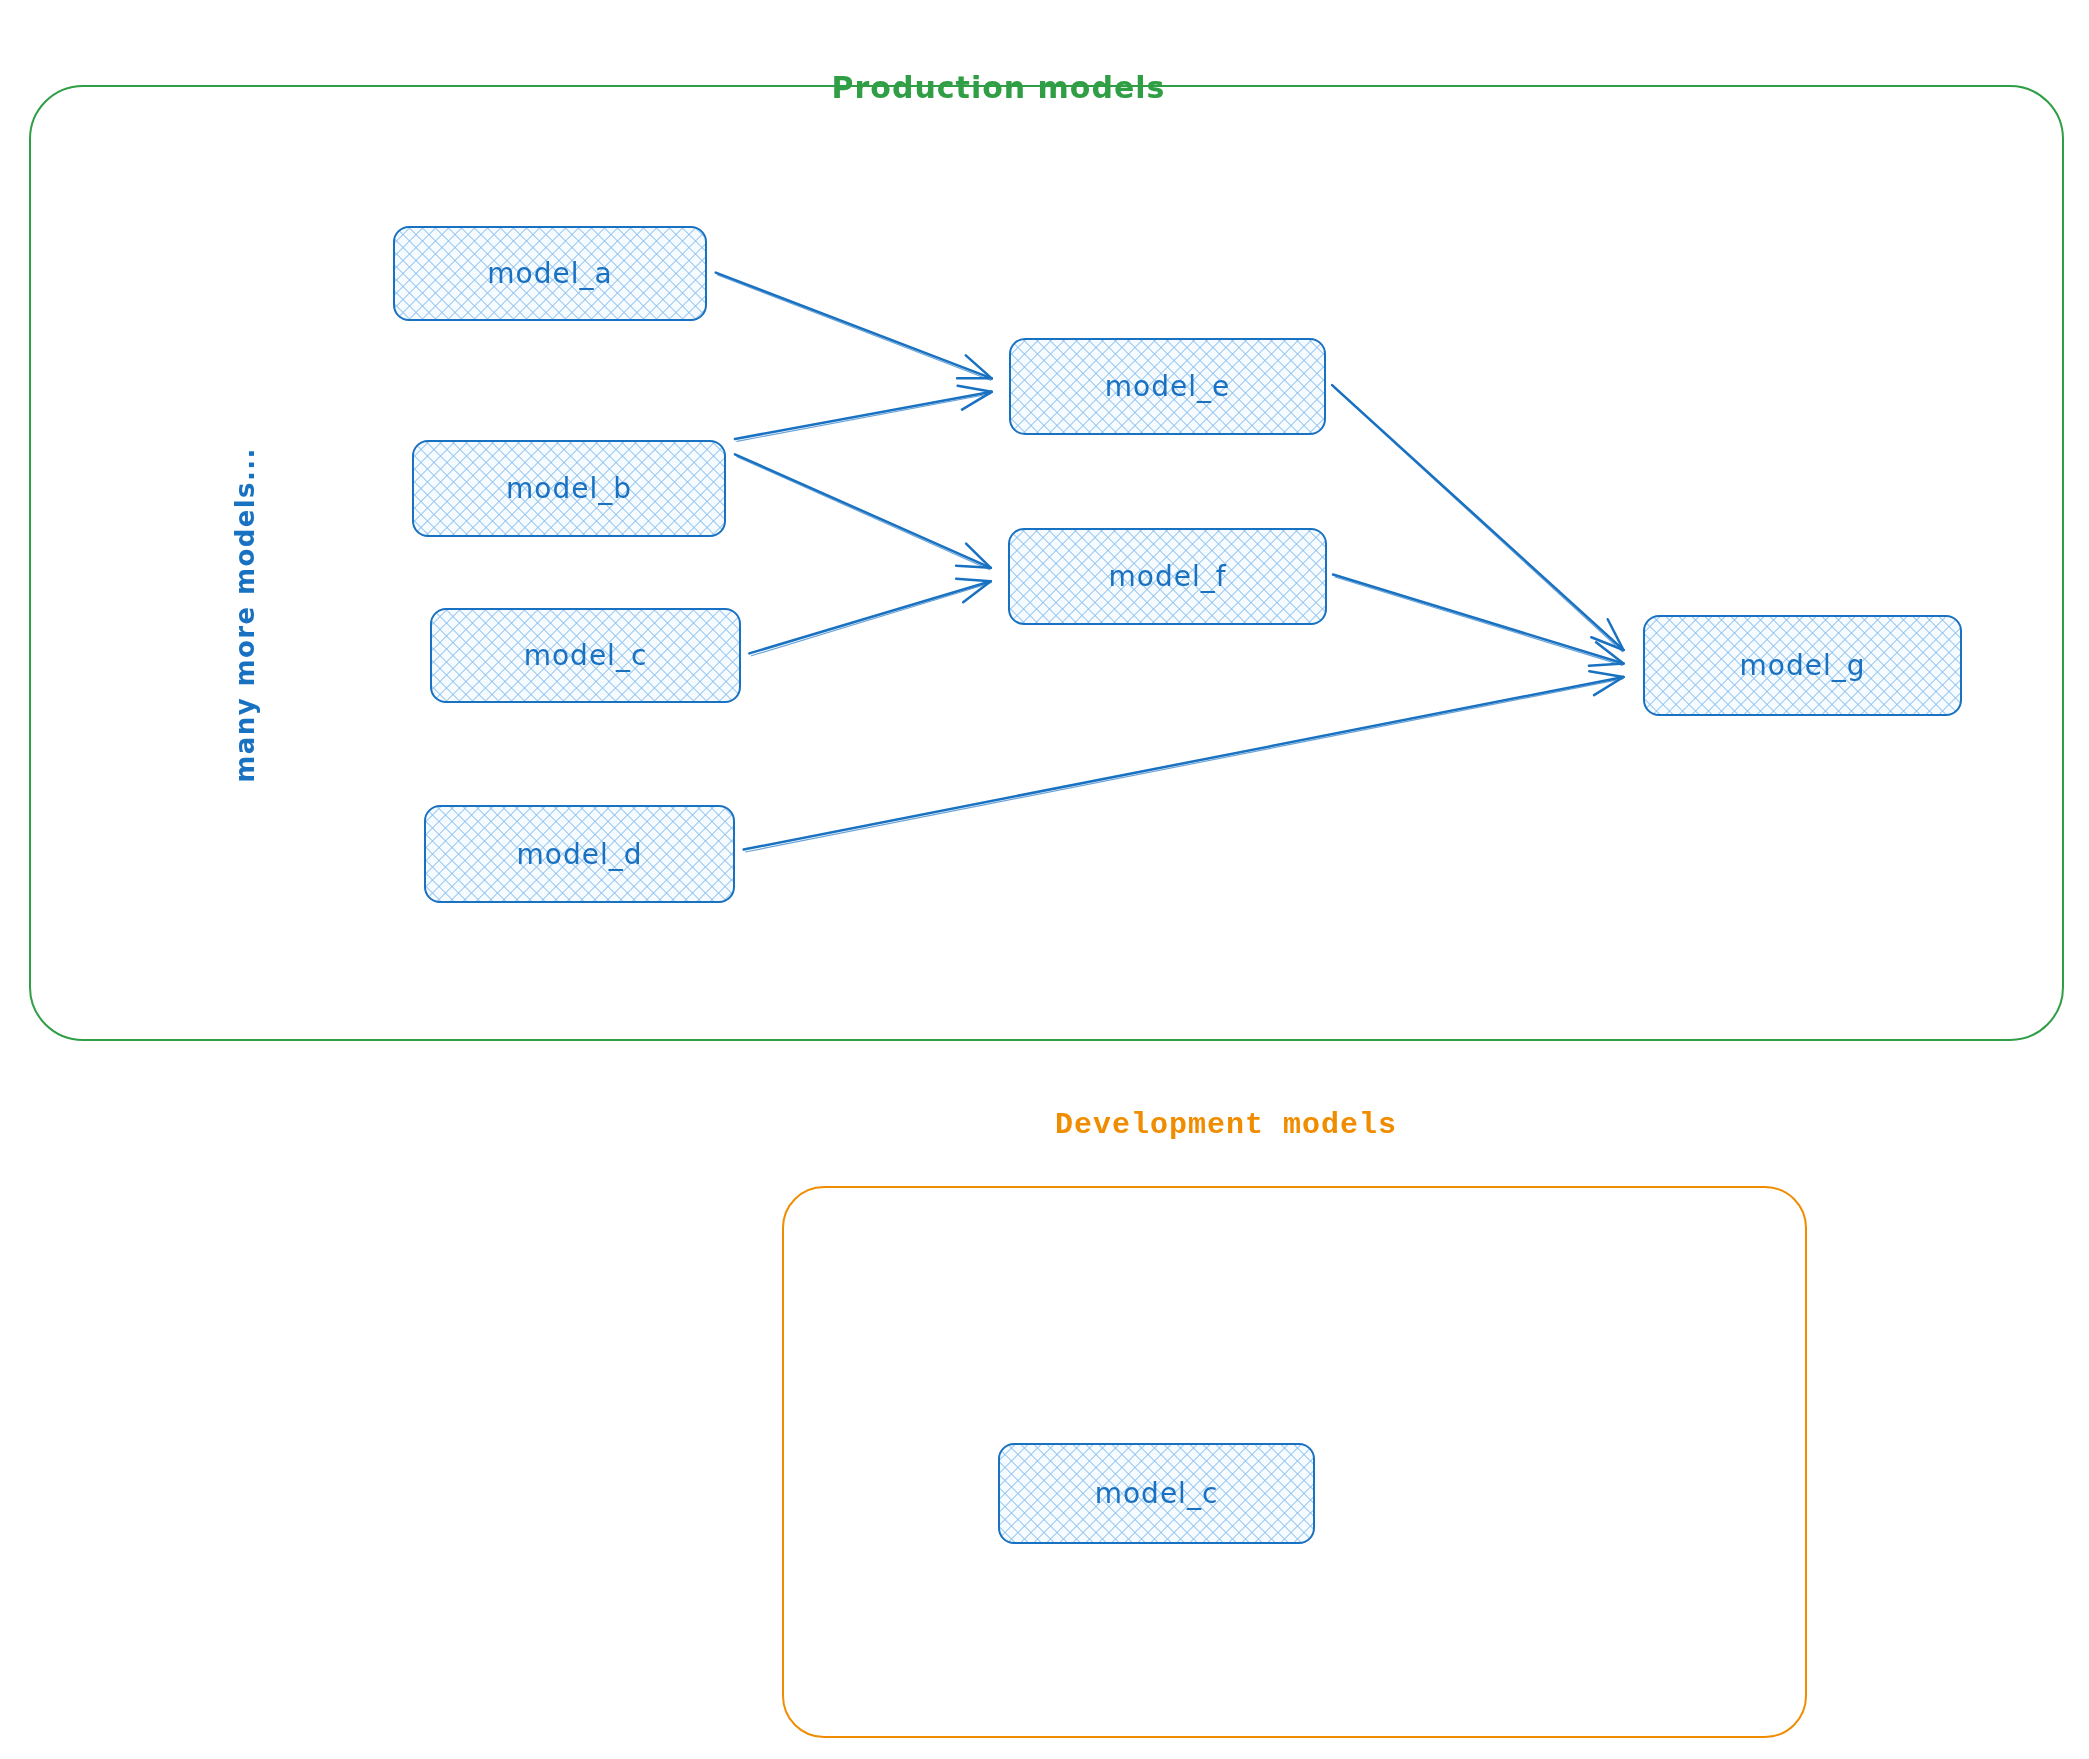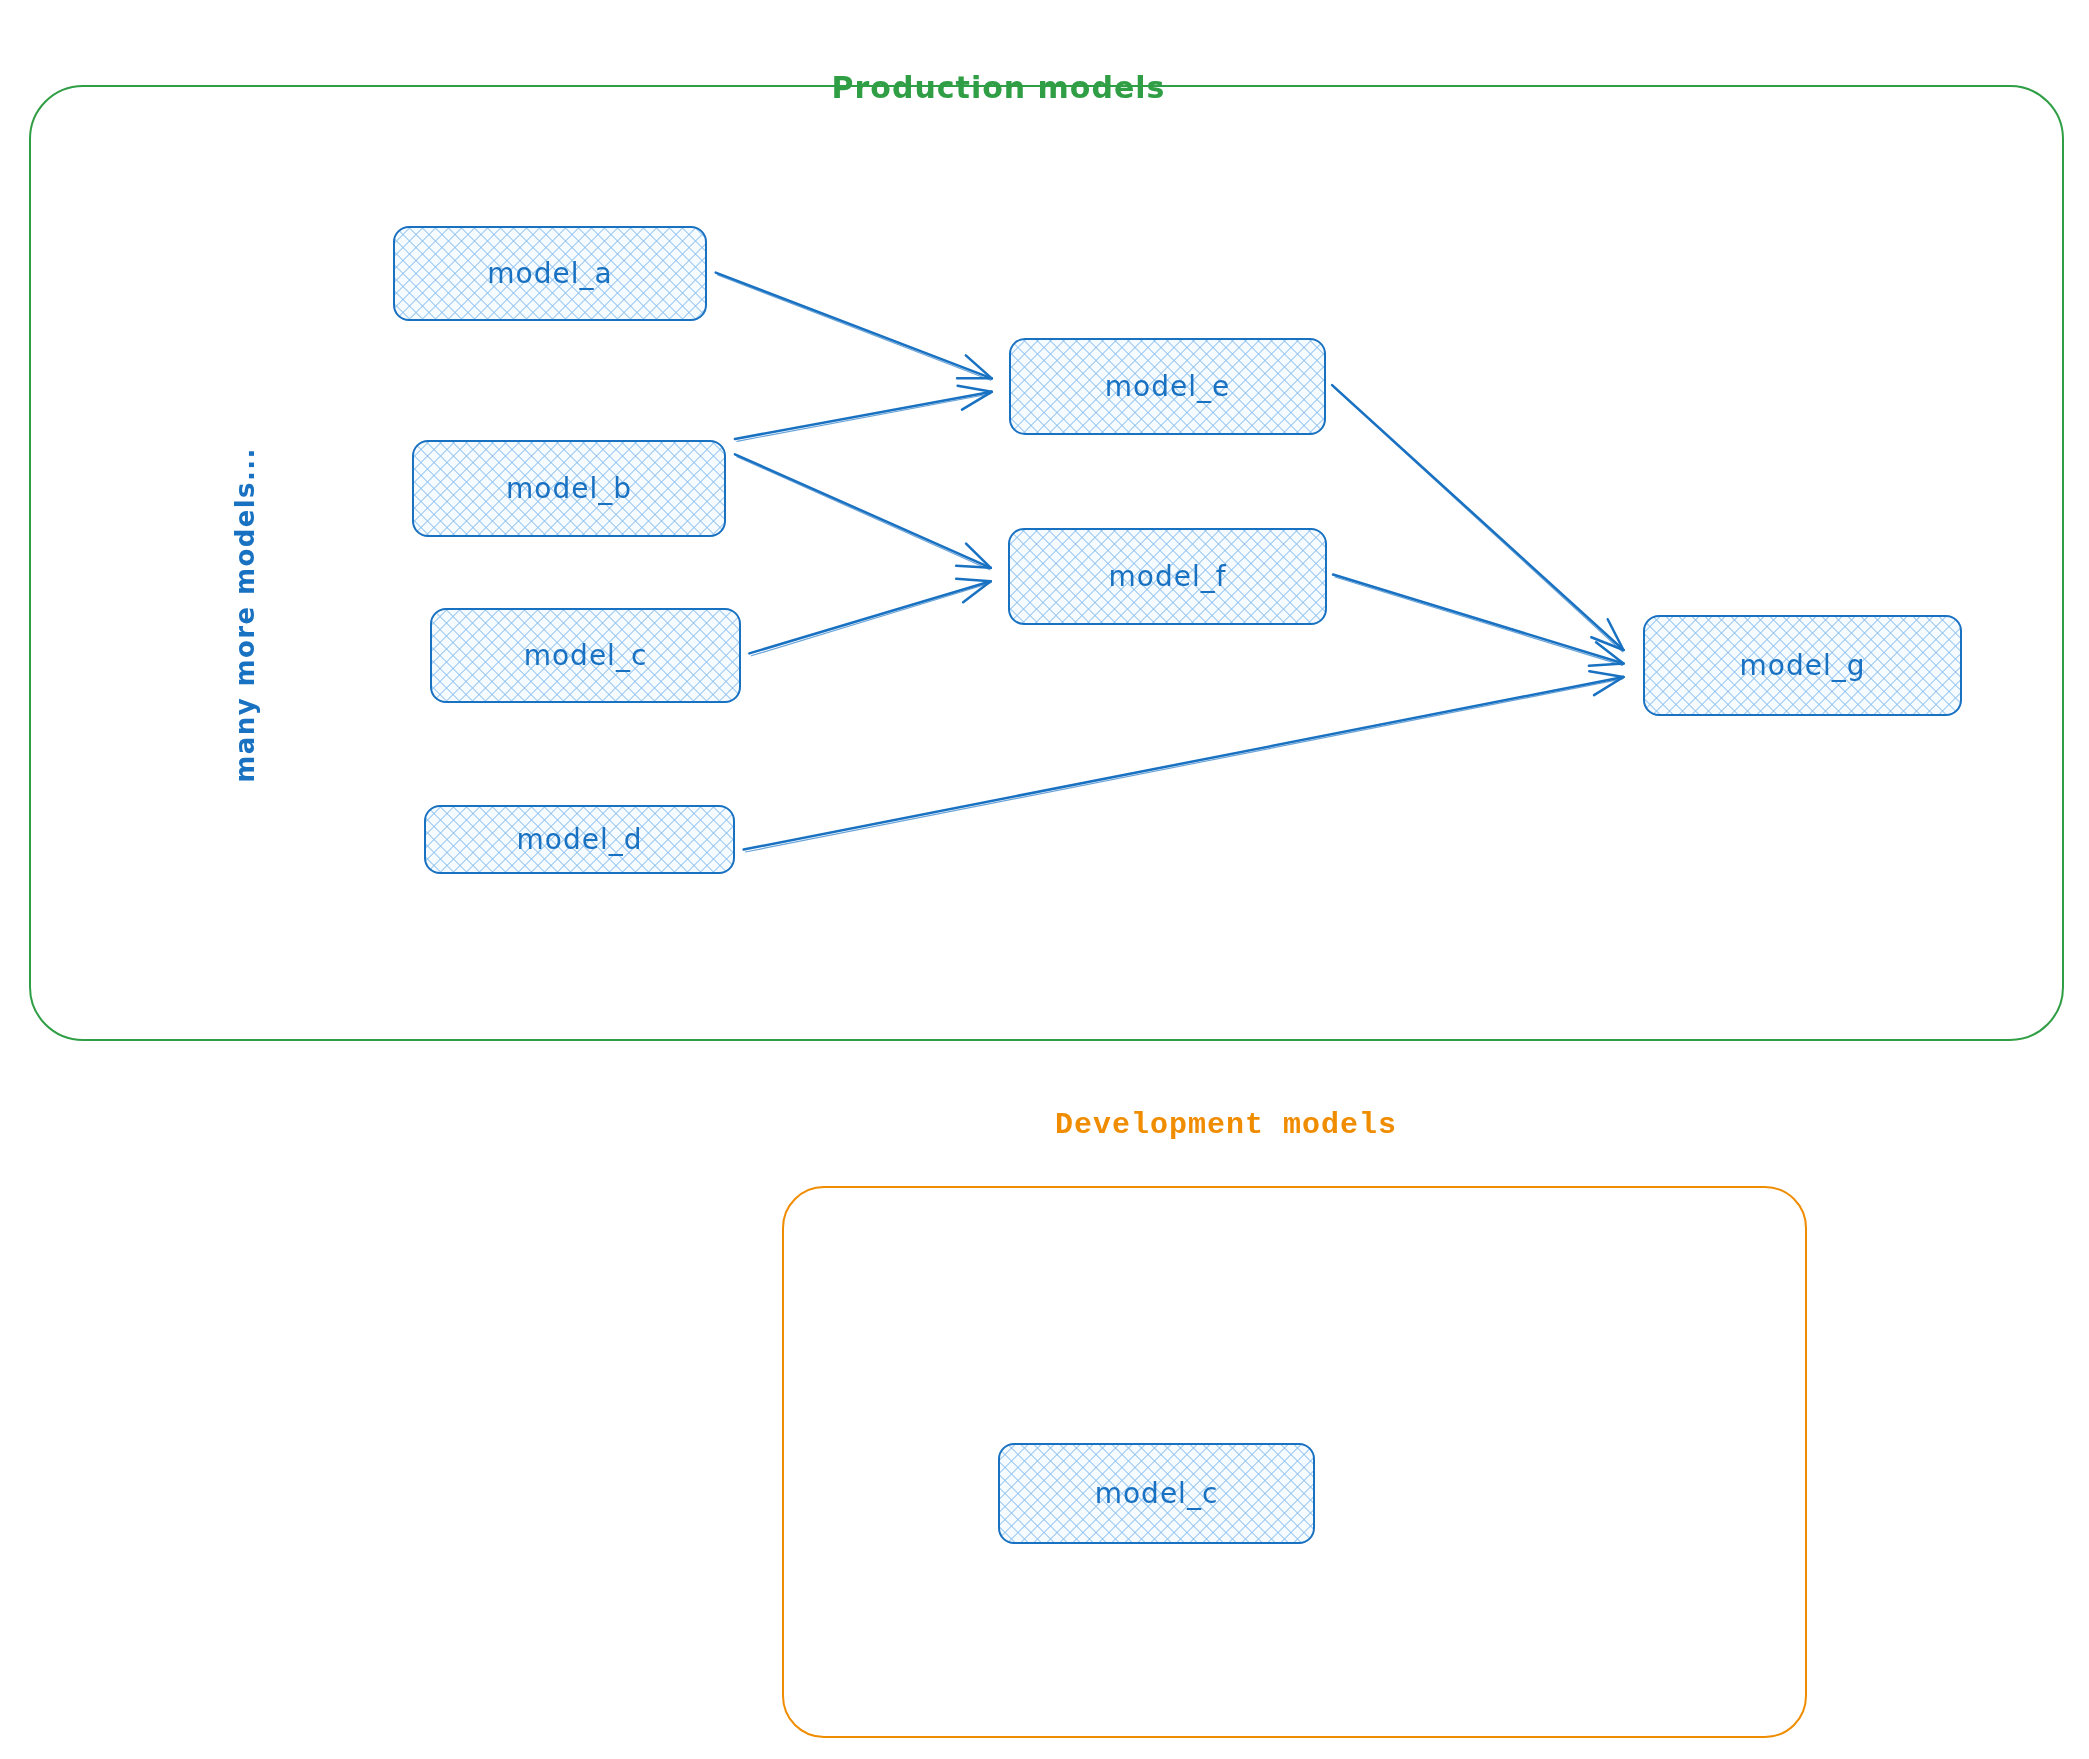--- a/index.html
+++ b/index.html
@@ -110,21 +110,21 @@
     </div>
 
     <div class="node" style="left: 381px; top: 313px; width: 314px; height: 97px; border-color: rgb(25, 113, 194); color: rgb(25, 113, 194); margin-top: 40px;">
       <span class="node-label">model_b</span>
     </div>
 
     <div class="node" style="left: 399px; top: 521px; width: 311px; height: 95px; border-color: rgb(25, 113, 194); color: rgb(25, 113, 194);">
       <span class="node-label">model_c</span>
     </div>
 
-    <div class="node" style="left: 393px; top: 718px; width: 311px; height: 69px; border-color: rgb(25, 113, 194); color: rgb(25, 113, 194);">
+    <div class="node" style="left: 393px; top: 718px; width: 311px; height: 98px; border-color: rgb(25, 113, 194); color: rgb(25, 113, 194);">
       <span class="node-label">model_d</span>
     </div>
 
     <div class="node" style="left: 978px; top: 251px; width: 317px; height: 97px; border-color: rgb(25, 113, 194); color: rgb(25, 113, 194);">
       <span class="node-label">model_e</span>
     </div>
 
     <div class="node" style="left: 1612px; top: 528px; width: 319px; height: 101px; border-color: rgb(25, 113, 194); color: rgb(25, 113, 194);">
       <span class="node-label">model_g</span>
     </div>

